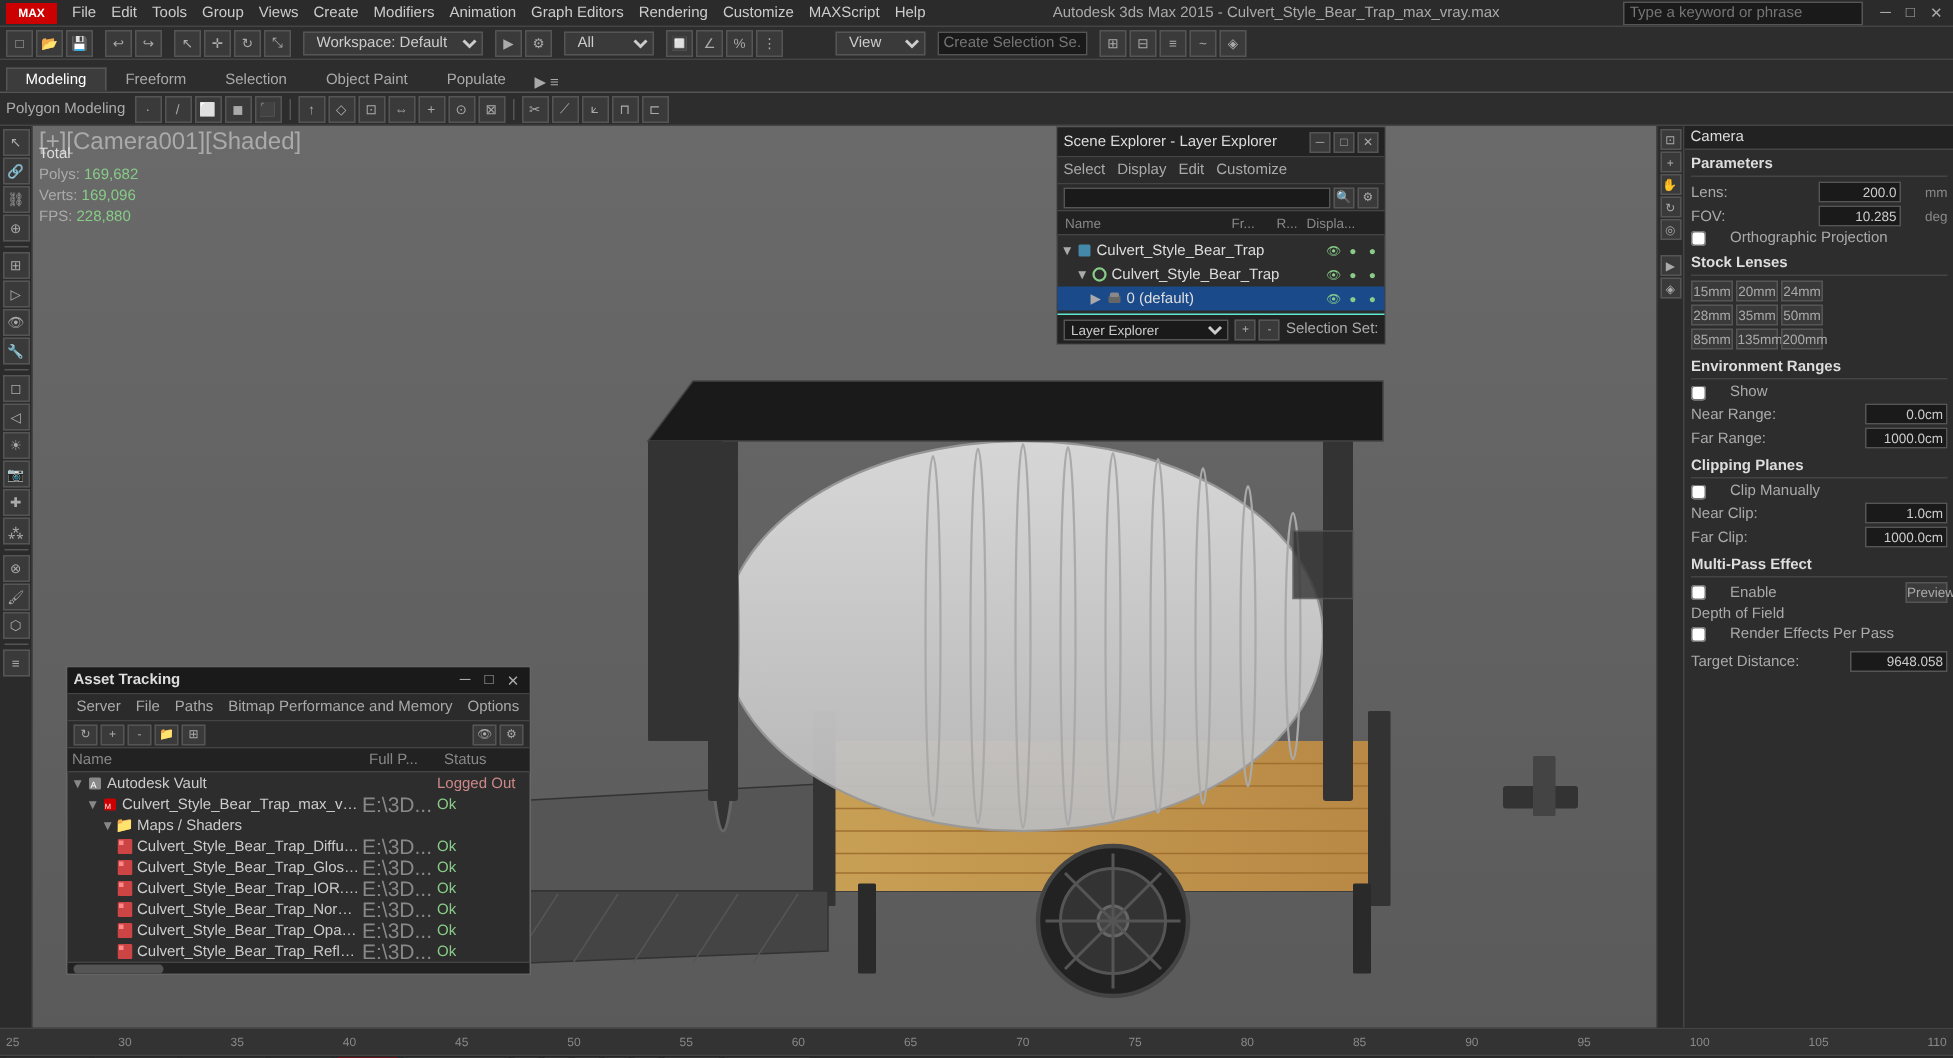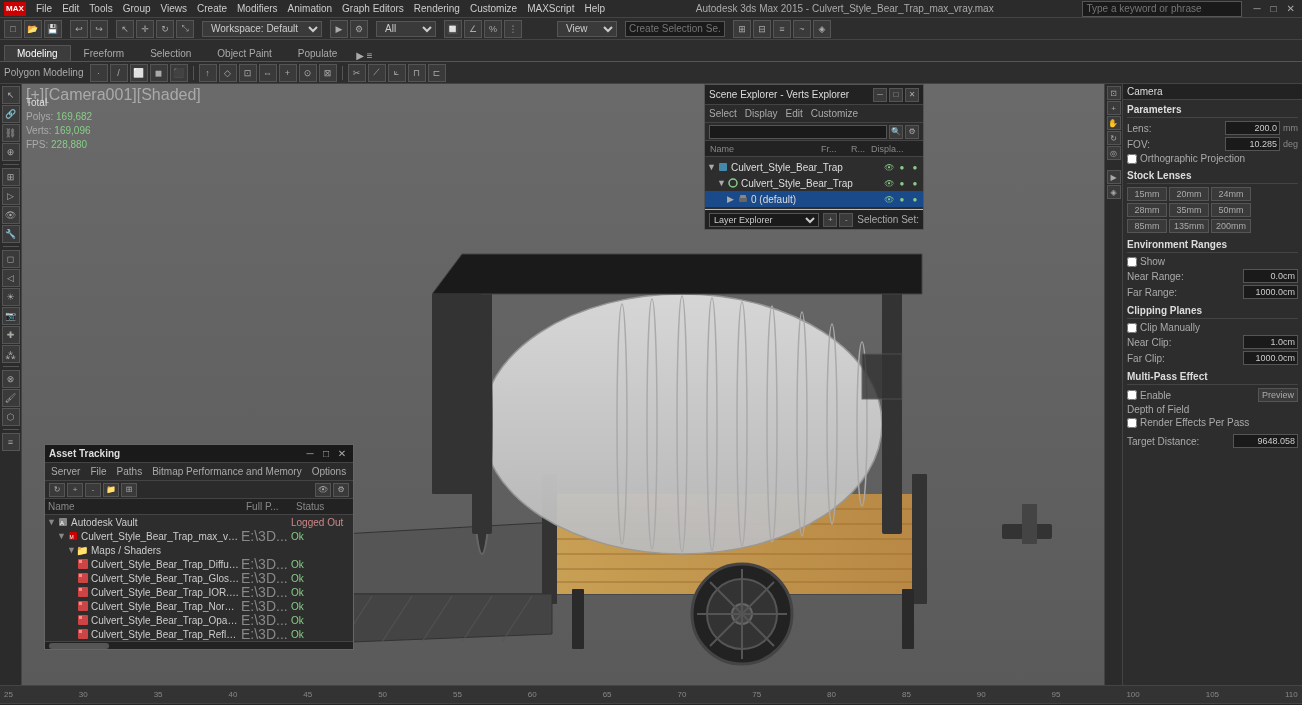--- a/index.html
+++ b/index.html
@@ -1,20 +1,20 @@
 <!DOCTYPE html>
 <html><head>
   <meta charset="utf-8">
   <style>
     * { margin: 0; padding: 0; box-sizing: border-box; }
     body { width: 1302px; height: 705px; overflow: hidden; background: #3a3a3a; font-family: 'Segoe UI', Arial, sans-serif; font-size: 11px; color: #ccc; }
 
     
     .top-bar { height: 18px; background: #2b2b2b; display: flex; align-items: center; padding: 0 4px; gap: 8px; border-bottom: 1px solid #444; }
-    .top-bar-logo { width: 22px; height: 14px; background: #c00; display: flex; align-items: center; justify-content: center; font-size: 8px; color: white; font-weight: bold; }
+    .top-bar-logo { width: 34px; height: 14px; background: #c00; display: flex; align-items: center; justify-content: center; font-size: 8px; color: white; font-weight: bold; }
     .top-bar-menu { display: flex; gap: 6px; }
     .top-bar-menu span { font-size: 10px; color: #ccc; cursor: pointer; padding: 0 2px; }
     .top-bar-title { flex: 1; text-align: center; font-size: 10px; color: #aaa; }
     .top-bar-controls { display: flex; gap: 4px; }
     .top-bar-controls span { font-size: 10px; color: #aaa; cursor: pointer; padding: 0 3px; }
 
     
     .toolbar2 { height: 22px; background: #2d2d2d; display: flex; align-items: center; padding: 0 4px; gap: 2px; border-bottom: 1px solid #444; }
     .toolbar2 .tb-btn { width: 18px; height: 18px; background: #3a3a3a; border: 1px solid #555; display: flex; align-items: center; justify-content: center; font-size: 9px; color: #aaa; cursor: pointer; }
     .toolbar2 .tb-sep { width: 4px; }
@@ -45,26 +45,26 @@
     .viewport-label { position: absolute; top: 2px; left: 4px; font-size: 16px; color: #aaa; background: transparent; z-index: 2; }
     .viewport-stats { position: absolute; top: 12px; left: 4px; font-size: 10px; color: #aaa; z-index: 2; line-height: 14px; }
     .viewport-stats .stat-green { color: #8c8; }
     .viewport-stats .stat-label { color: #aaa; }
     .fps-val { color: #8c8; }
 
     
     .scene-bg { position: absolute; top: 0; left: 0; right: 0; bottom: 0; background: linear-gradient(180deg, #6a6a6a 0%, #5a5a5a 100%); }
     .param-section { margin-bottom: 6px; }
     .param-title { font-size: 10px; color: #ddd; font-weight: bold; margin-bottom: 3px; border-bottom: 1px solid #444; padding-bottom: 2px; }
-    .param-row { display: flex; align-items: center; gap: 3px; margin-bottom: 2px; font-size: 10px; color: #bbb; }
+    .param-row { display: flex; align-items: center; gap: 16px; margin-bottom: 2px; font-size: 10px; color: #bbb; }
     .param-label { flex: 1; font-size: 10px; color: #aaa; }
     .param-input { width: 55px; height: 14px; background: #1a1a1a; border: 1px solid #555; color: #ccc; font-size: 9px; text-align: right; padding: 0 2px; }
     .param-unit { font-size: 9px; color: #888; }
     .param-checkbox { width: 10px; height: 10px; }
-    .lens-btn { width: 40px; height: 14px; background: #3a3a3a; border: 1px solid #555; color: #aaa; font-size: 9px; cursor: pointer; text-align: center; }
+    .lens-btn { width: 28px; height: 14px; background: #3a3a3a; border: 1px solid #555; color: #aaa; font-size: 9px; cursor: pointer; text-align: center; }
     .lens-row { display: flex; gap: 2px; margin-bottom: 2px; }
     .type-dropdown { width: 100px; height: 14px; background: #1a1a1a; border: 1px solid #555; color: #ccc; font-size: 9px; }
 
     
     .scene-explorer { position: absolute; top: 0; right: 180px; width: 220px; background: #2d2d2d; border: 1px solid #555; z-index: 10; font-size: 10px; }
     .se-header { height: 20px; background: #222; display: flex; align-items: center; padding: 0 4px; justify-content: space-between; border-bottom: 1px solid #444; }
     .se-title { font-size: 10px; color: #ddd; }
     .se-controls { display: flex; gap: 2px; }
     .se-btn { width: 14px; height: 14px; background: #3a3a3a; border: 1px solid #555; display: flex; align-items: center; justify-content: center; font-size: 8px; color: #aaa; cursor: pointer; }
     .se-menu-bar { height: 18px; background: #2b2b2b; display: flex; align-items: center; padding: 0 4px; gap: 8px; border-bottom: 1px solid #444; }
@@ -363,21 +363,21 @@
         <span class="stat-green">169,096</span>
       </div>
       <div>
         <span class="stat-label">FPS:</span>
         <span class="fps-val">228,880</span>
       </div>
     </div>
 
     <div class="scene-explorer">
       <div class="se-header">
-        <span class="se-title">Scene Explorer - Verts Explorer</span>
+        <span class="se-title">Scene Explorer - Layer Explorer</span>
         <div class="se-controls">
           <div class="se-btn">─</div>
           <div class="se-btn">□</div>
           <div class="se-btn">✕</div>
         </div>
       </div>
       <div class="se-menu-bar">
         <span class="se-menu-item">Select</span>
         <span class="se-menu-item">Display</span>
         <span class="se-menu-item">Edit</span>

